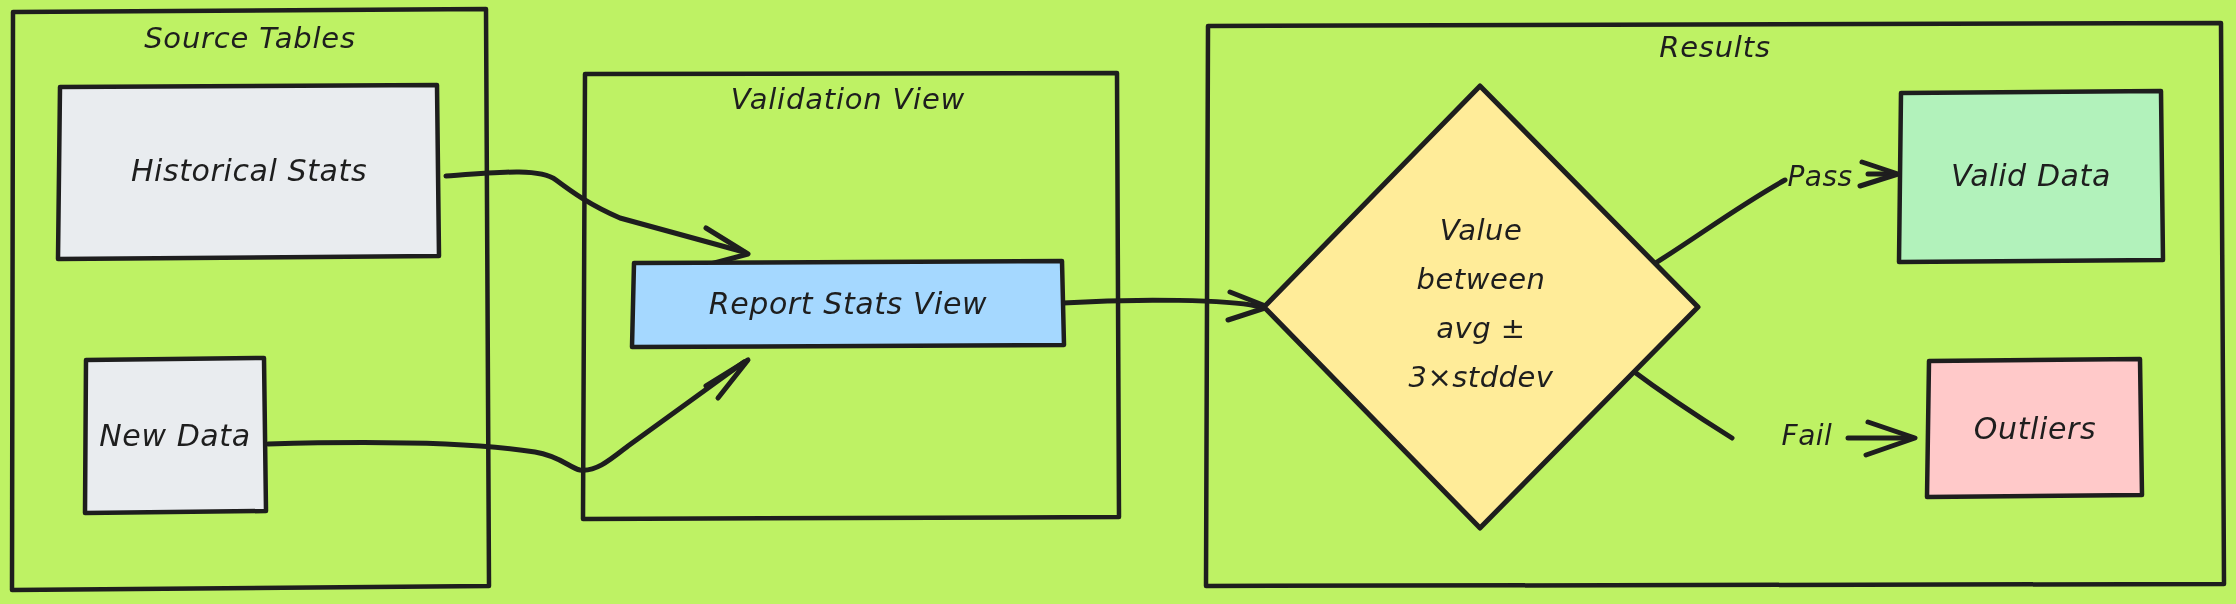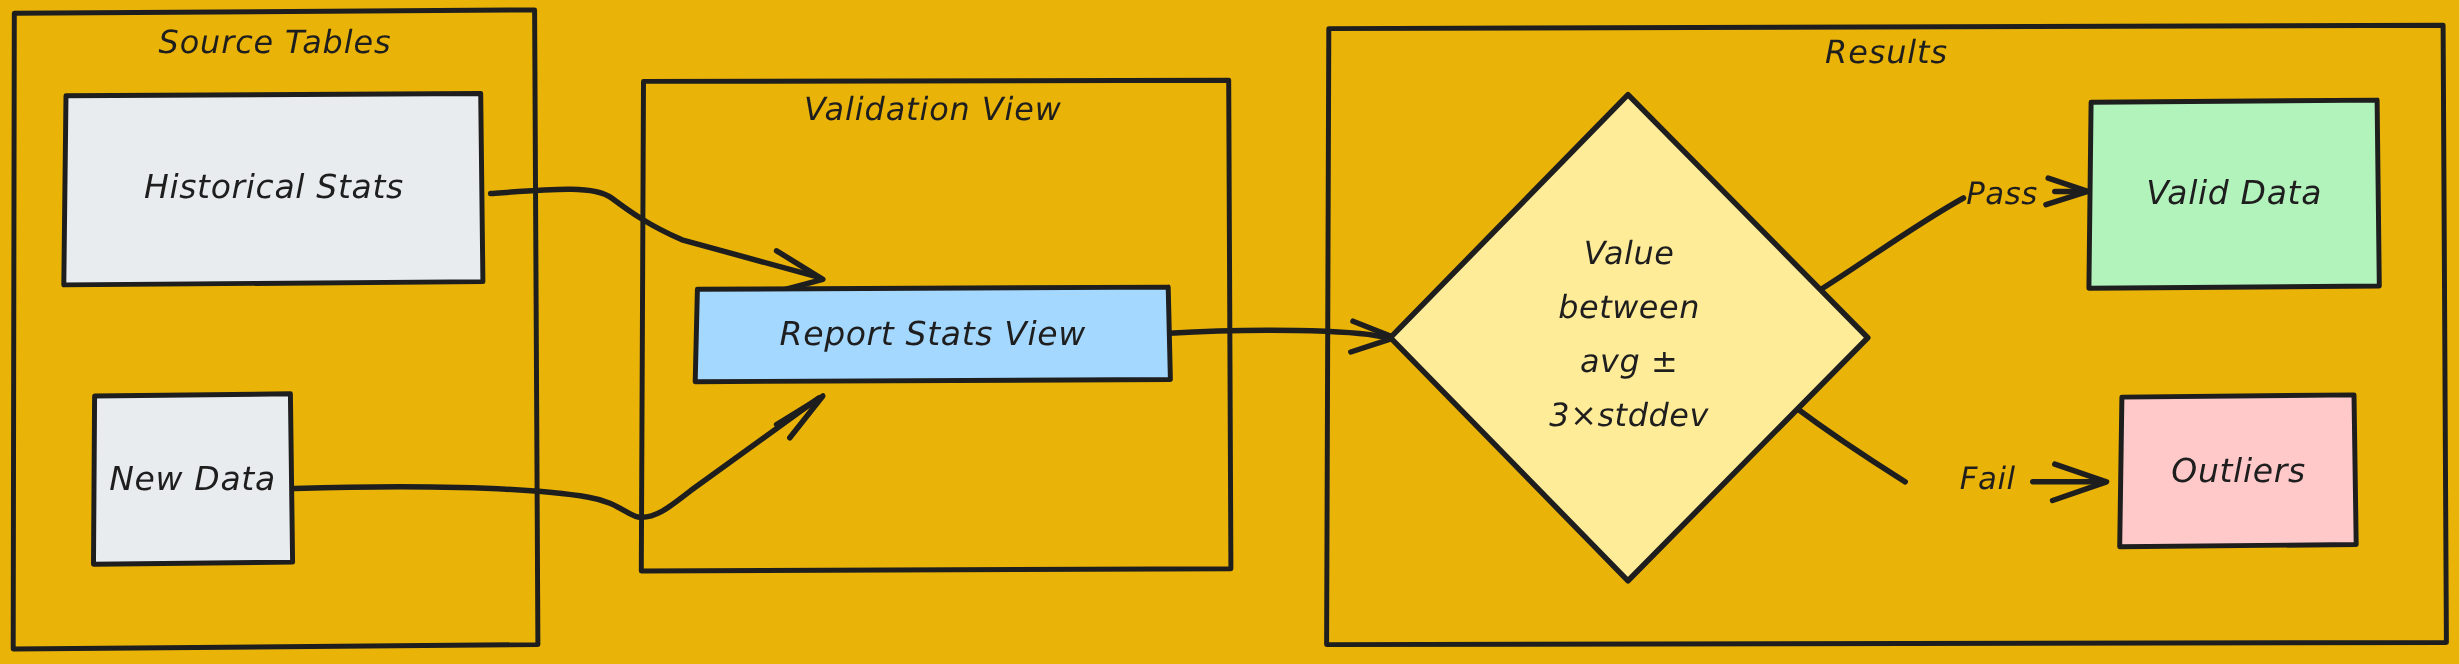--- a/index.html
+++ b/index.html
@@ -11,21 +11,21 @@
   body {
     width: 2236px;
     height: 604px;
     overflow: hidden;
     font-family: "DejaVu Sans", sans-serif;
   }
   #diagram-root {
     position: relative;
     width: 2236px;
     height: 604px;
-    background: #eab308;
+    background: #bef264;
   }
   svg#flow-svg {
     position: absolute;
     left: 0;
     top: 0;
     width: 2236px;
     height: 604px;
     display: block;
   }
   .node-text {

